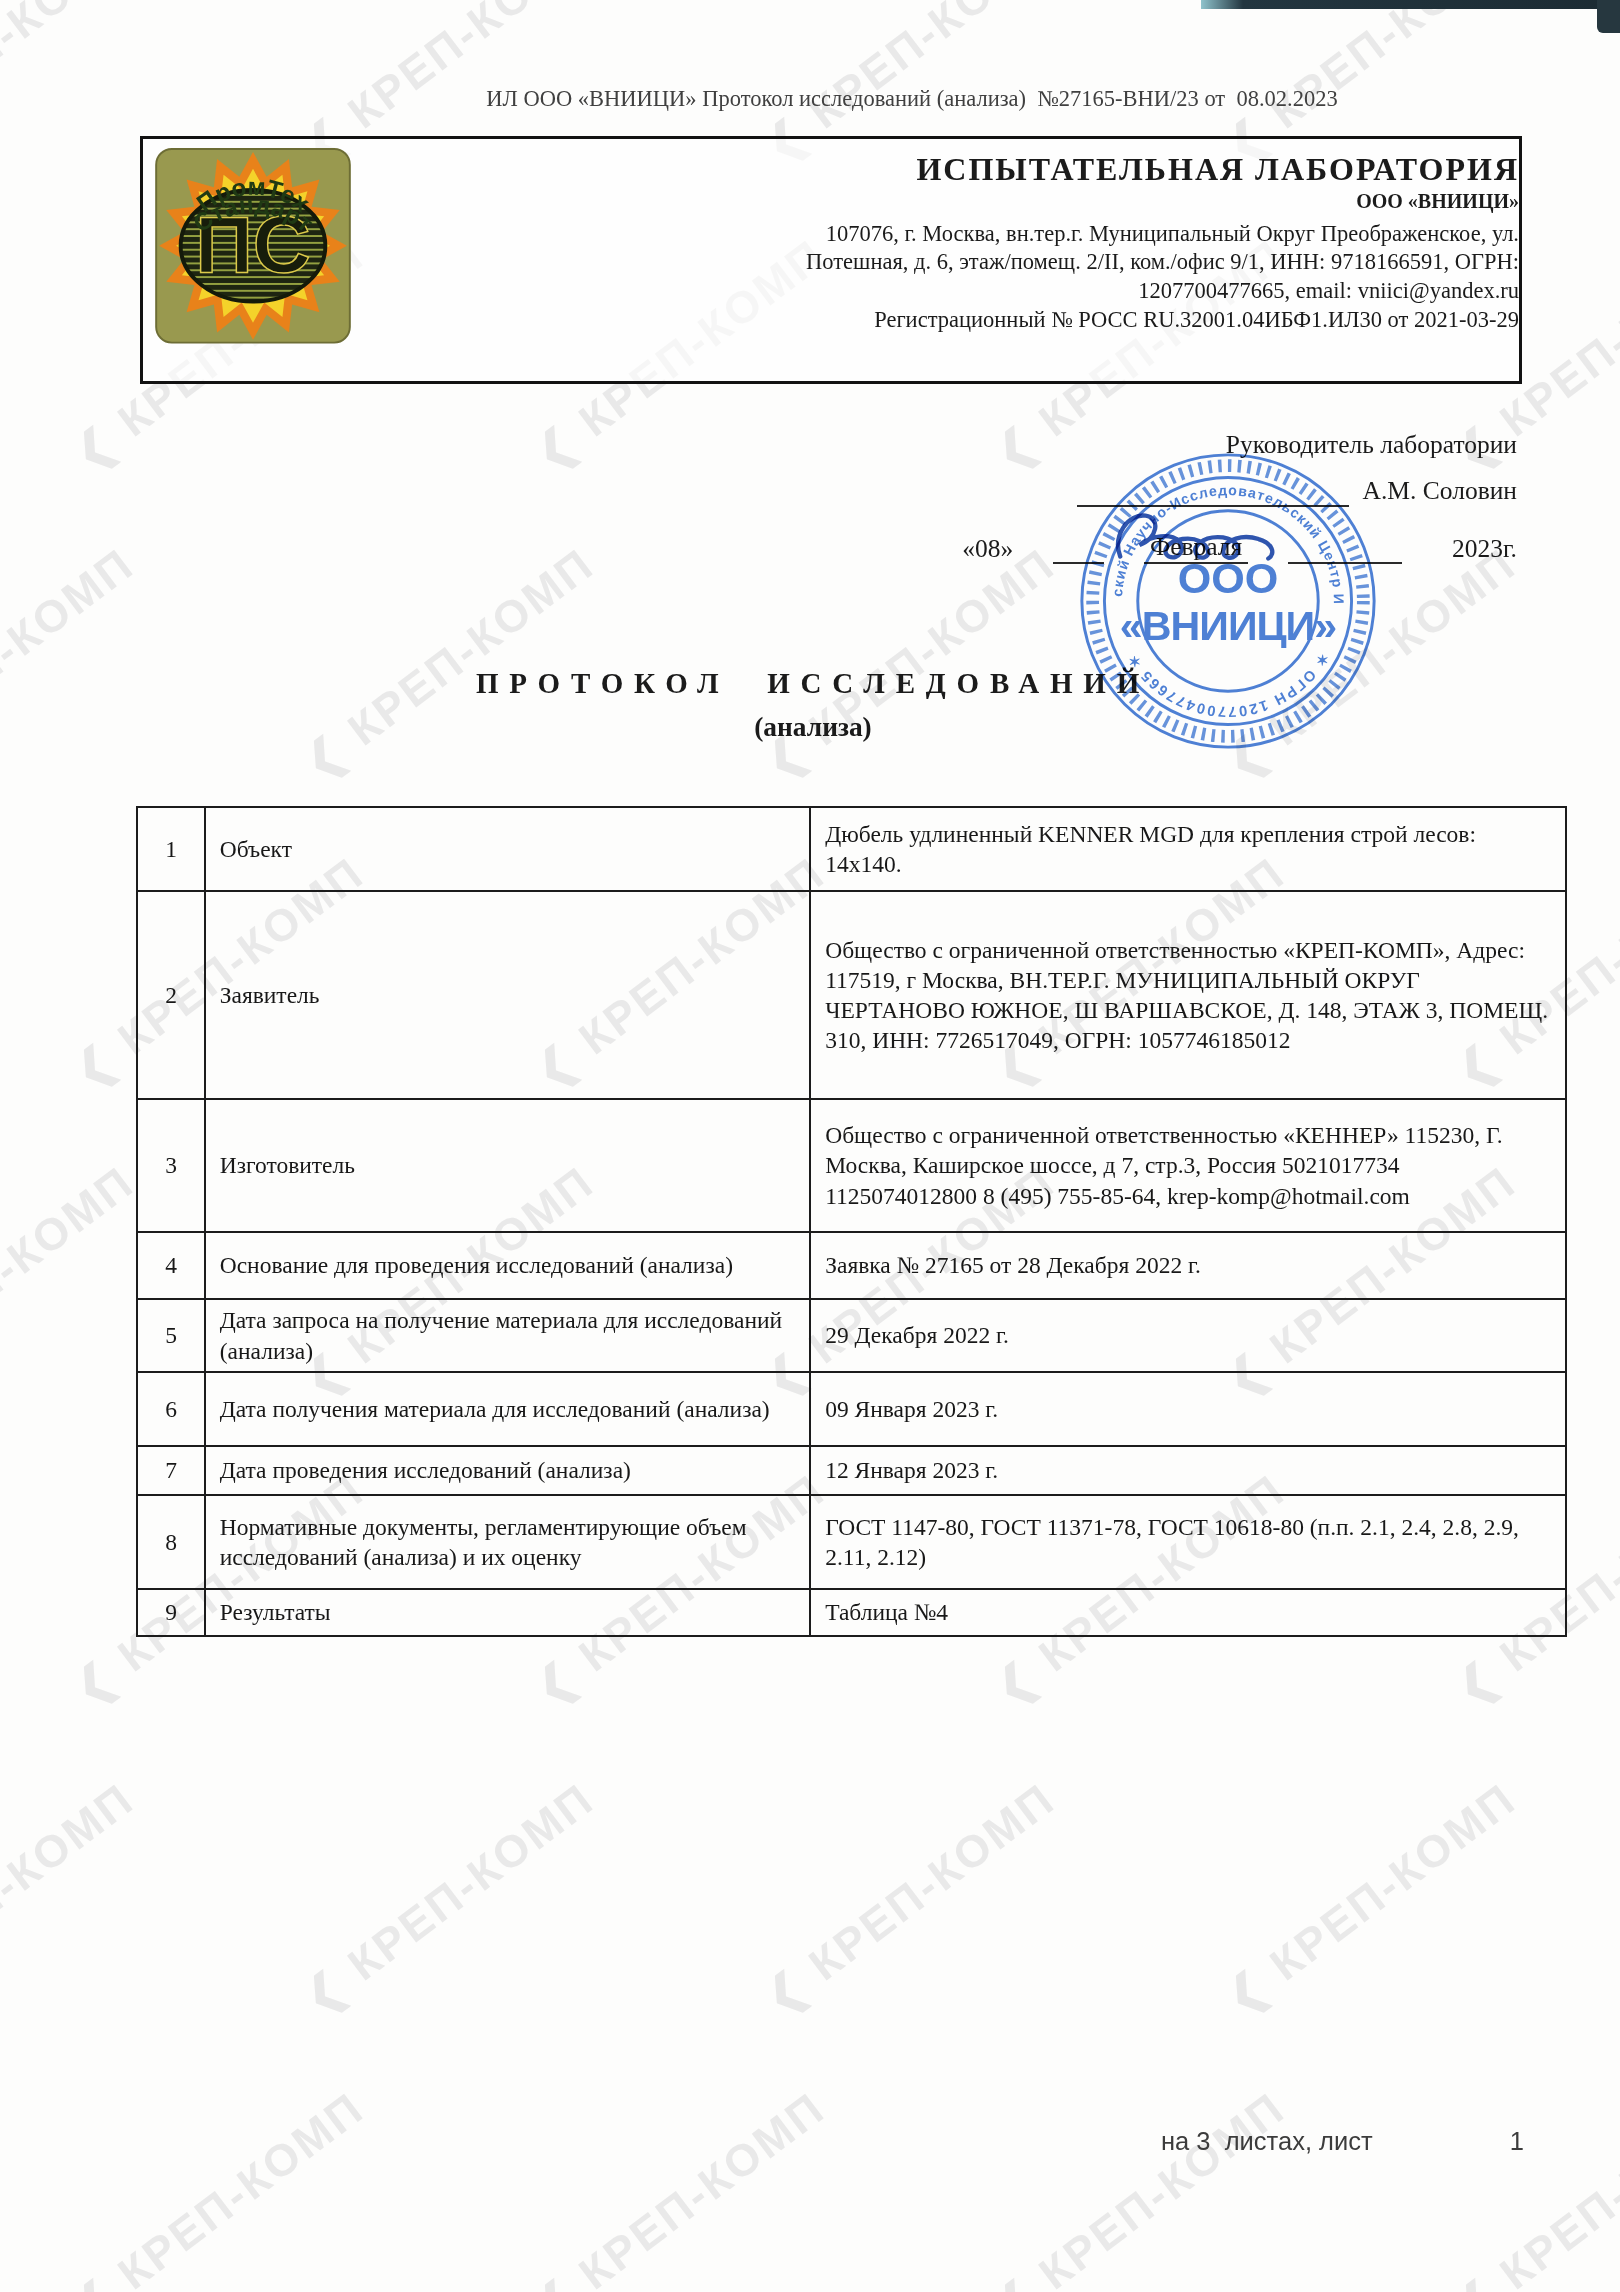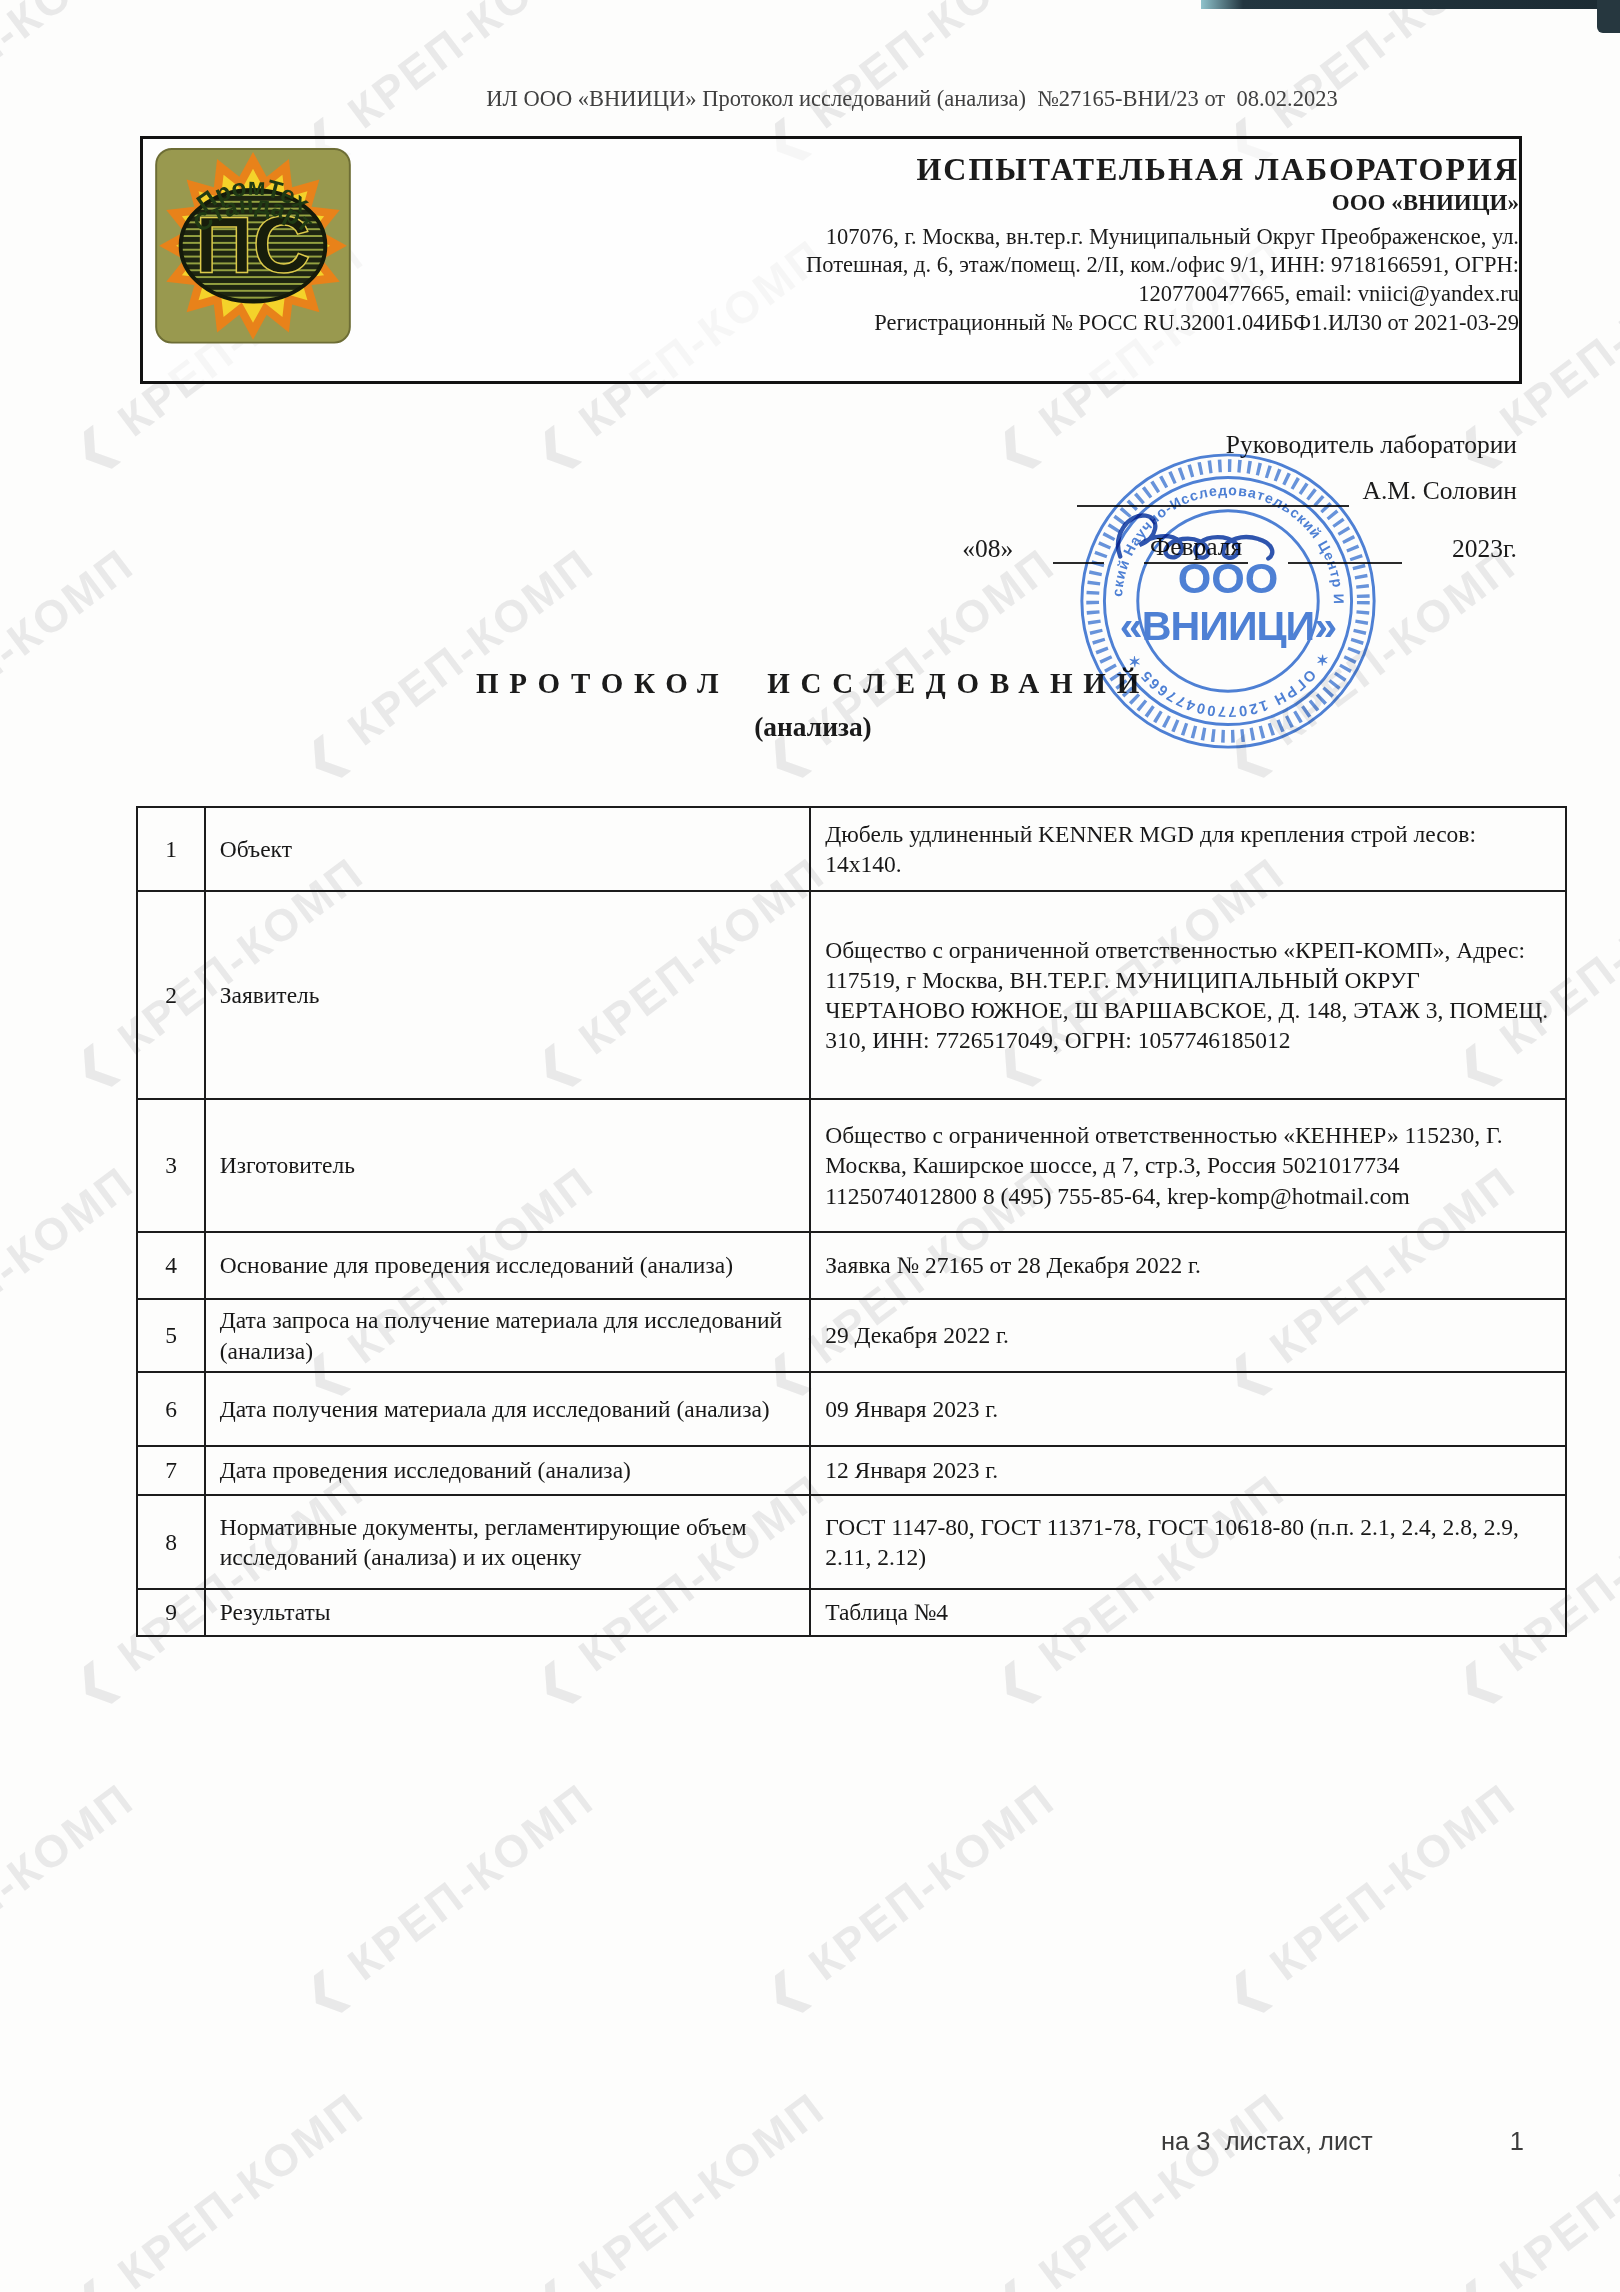--- a/index.html
+++ b/index.html
@@ -36,21 +36,21 @@
     text-align:center;font-size:22.5px;color:#404040;white-space:pre;
   }
   
   .lab-box{
     position:absolute;left:140px;top:136px;width:1376px;height:242px;z-index:2;
     border:3.9px solid #121212;background:rgba(255,255,255,.6);
   }
   .lab-logo{position:absolute;left:11.8px;top:8.8px;width:196px;height:223px;}
   .lab-text{position:absolute;left:0;top:5.9px;width:100%;text-align:right;}
   .lab-title{font-size:32px;font-weight:bold;letter-spacing:2px;margin:5.9px 0 2px;}
-  .lab-org{font-size:23px;font-weight:bold;margin:2px 0 7.8px;}
+  .lab-org{font-size:20px;font-weight:bold;margin:2px 0 7.8px;}
   .lab-line{font-size:22.5px;margin:2.9px 0;}
   
   .sig-block{position:absolute;right:103px;top:429px;width:627px;z-index:3;text-align:right;font-size:25.5px;}
   .sig-line{margin:0 0 15.7px 0;line-height:31px;}
   .sig-row{display:flex;justify-content:flex-end;align-items:center;margin-top:8px;}
   .u{display:inline-block;border-bottom:2px solid #2a2a2a;height:29px;}
   .sig-underline{width:272px;margin-right:13.7px;}
   .date-row{display:flex;justify-content:flex-end;align-items:flex-end;margin-top:25px;gap:40px;}
   .date-gap1{width:51px;}
   .date-month{border-bottom:2px solid #2a2a2a;padding:0 5.9px;}

